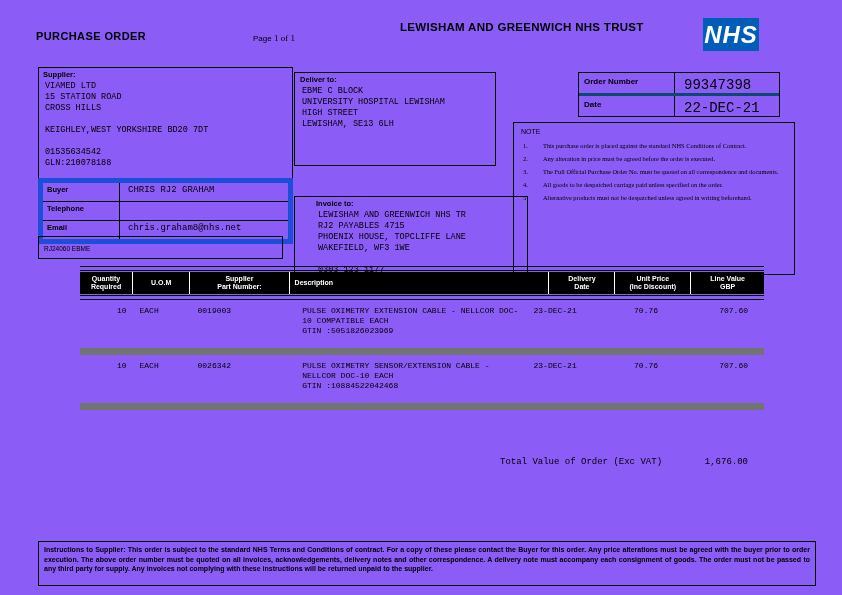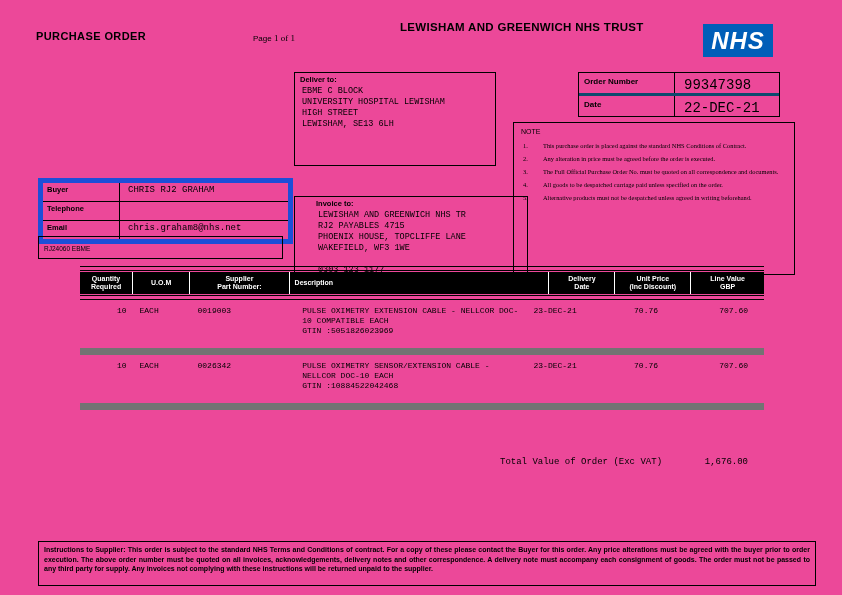--- a/index.html
+++ b/index.html
@@ -1,29 +1,29 @@
 <!DOCTYPE html>
 <html><head>
 <meta charset="utf-8">
 <style>
   html,body{margin:0;padding:0;}
   body{background:#fff;}
-  .page{position:relative;width:842px;height:595px;background:#ec4899;color:#000;
+  .page{position:relative;width:842px;height:595px;background:#8b5cf6;color:#000;
         font-family:"Liberation Sans",sans-serif;overflow:hidden;}
   .abs{position:absolute;}
   .mono{font-family:"Liberation Mono","DejaVu Sans Mono",monospace;}
   .pre{white-space:pre-line;}
   .box{border:1px solid #000;}
 
   
   .po-title{left:36px;top:30px;font-size:11px;font-weight:bold;letter-spacing:.4px;}
   .page-count{left:253px;top:33px;font-size:8px;}
   .pc-value{font-size:9px;font-family:Liberation Serif, serif;}
   .trust-name{left:400px;top:21px;font-size:11.5px;font-weight:bold;letter-spacing:.3px;}
-  .nhs-logo{left:703px;top:24px;width:70px;height:33px;display:flex;align-items:center;justify-content:center;background:#005EB8;text-align:right;}
+  .nhs-logo{left:703px;top:18px;width:56px;height:33px;display:flex;align-items:center;justify-content:center;background:#005EB8;text-align:right;}
   .nhs-logo span{color:#fff;font-weight:bold;font-style:italic;font-size:24px;letter-spacing:1px;}
 
   
   .box-label{font-size:7.5px;font-weight:bold;}
   .addr{font-size:8.5px;line-height:11px;margin-top:2px;padding-left:2px;}
   .supplier-box{left:38px;top:67px;width:245px;height:108px;padding:2px 4px;}
   .deliver-box{left:294px;top:72px;width:190px;height:88px;padding:2px 5px;}
   .invoice-box{left:294px;top:172px;width:190px;height:91px;padding:2px 21px;margin-top:24px;}
 
   
@@ -90,20 +90,31 @@
   <div class="abs po-title">PURCHASE ORDER</div>
   <div class="abs page-count">
     <span class="pc-label">Page</span>
     <span class="pc-value">1 of 1</span>
   </div>
   <div class="abs trust-name">LEWISHAM AND GREENWICH NHS TRUST</div>
   <div class="abs nhs-logo" style="background: rgb(0, 94, 184);">
     <span>NHS</span>
   </div>
 
+  <div class="abs box supplier-box">
+    <div class="box-label">Supplier:</div>
+    <div class="addr mono pre">VIAMED LTD
+15 STATION ROAD
+CROSS HILLS
+
+KEIGHLEY,WEST YORKSHIRE BD20 7DT
+
+01535634542
+GLN:210078188</div>
+  </div>
 
   <div class="abs contact-rows">
     <div class="crow">
       <div class="clabel">Buyer</div>
       <div class="cvalue mono">CHRIS RJ2 GRAHAM</div>
     </div>
     <div class="crow">
       <div class="clabel">Telephone</div>
       <div class="cvalue mono"></div>
     </div>

